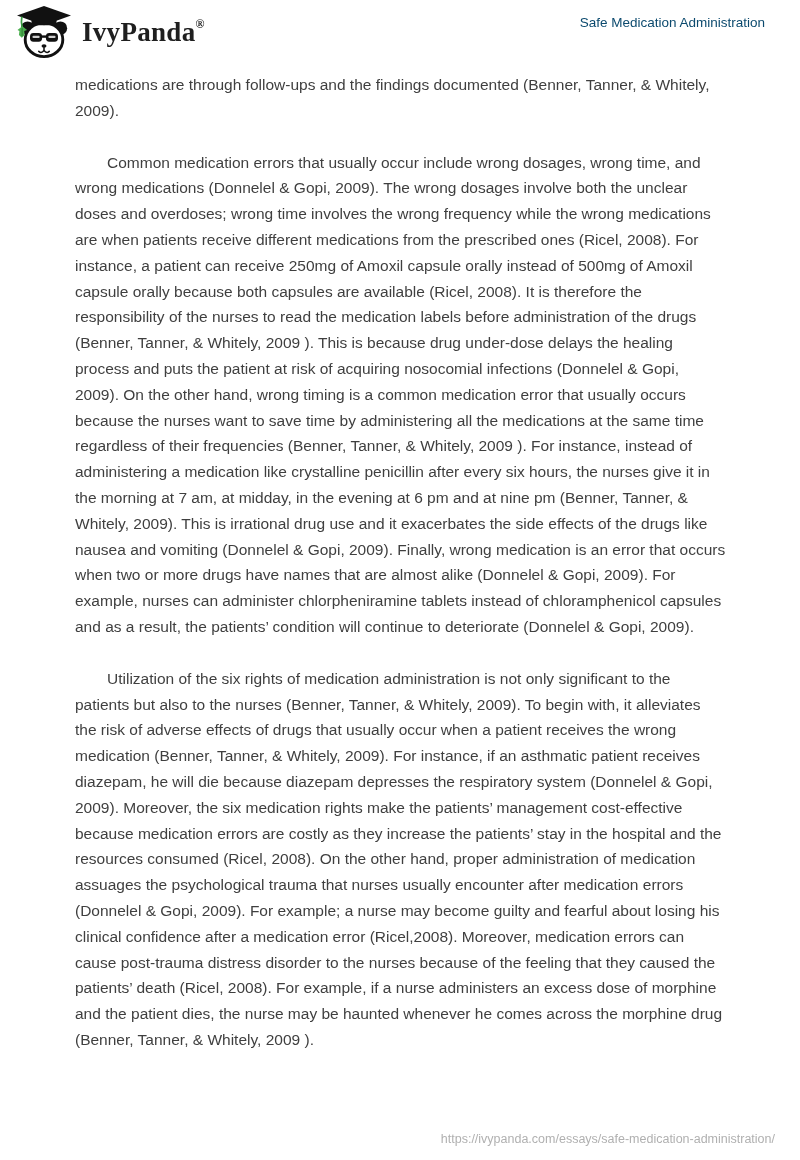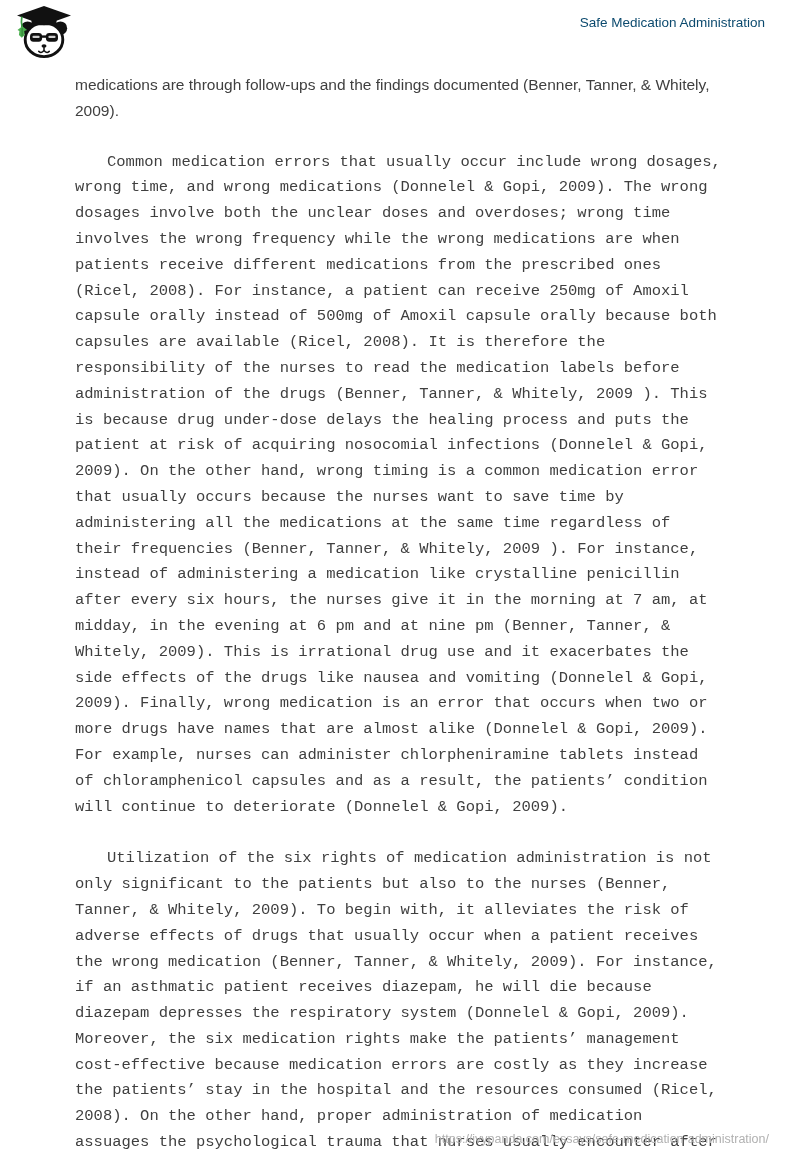--- a/index.html
+++ b/index.html
@@ -51,25 +51,25 @@
     position: absolute;
     top: 72px;
     left: 75px;
     width: 651px;
     font-size: 15.5px;
     line-height: 25.8px;
     color: #3f3f3f;
     text-align: left;
   }
   .body-text p { margin: 0 0 26px 0; }
-  .body-text p.indent { text-indent: 32px; font-family: Liberation Mono, monospace; }
+  .body-text p.indent { text-indent: 32px; }
   
   .footer-url {
     position: absolute;
-    right: 31px;
+    right: 25px;
     bottom: 14px;
     font-size: 12.5px;
     color: #b0b0b0;
     text-decoration: none;
     padding-left: 8px;
   }
 </style>
 </head>
 <body>
 
@@ -95,20 +95,21 @@
           <path d="M30 44 L30 47 M30 47 C28 50 25.5 49.5 24.5 48 M30 47 C32 50 34.5 49.5 35.5 48" stroke="#111" stroke-width="1.6" fill="none" stroke-linecap="round"></path>
 
           <rect x="17" y="12" width="26" height="9" fill="#111"></rect>
           <polygon points="30,1 58,11 30,21 2,11" fill="#111"></polygon>
 
           <path d="M7 12 C6 17 6.5 20 7.5 24" stroke="#3a9d44" stroke-width="1.8" fill="none"></path>
           <polygon points="7.5,22 12.5,26 9.5,27 10,31 7,34 4,31 4.5,27 2.5,26" fill="#4caf50"></polygon>
           <path d="M7.3 24 L7.3 32" stroke="#2e7d32" stroke-width="1" fill="none"></path>
         </svg>
       </span>
+      <span class="brand-text"><span>IvyPanda</span><span class="brand-reg">®</span></span>
     </div>
     <div class="doc-title">Safe Medication Administration</div>
   </div>
 
   <div class="body-text">
     <p>medications are through follow-ups and the findings documented (Benner, Tanner, &amp; Whitely, 2009).</p>
     <p class="indent">Common medication errors that usually occur include wrong dosages, wrong time, and wrong medications (Donnelel &amp; Gopi, 2009). The wrong dosages involve both the unclear doses and overdoses; wrong time involves the wrong frequency while the wrong medications are when patients receive different medications from the prescribed ones (Ricel, 2008). For instance, a patient can receive 250mg of Amoxil capsule orally instead of 500mg of Amoxil capsule orally because both capsules are available (Ricel, 2008). It is therefore the responsibility of the nurses to read the medication labels before administration of the drugs (Benner, Tanner, &amp; Whitely, 2009 ). This is because drug under-dose delays the healing process and puts the patient at risk of acquiring nosocomial infections (Donnelel &amp; Gopi, 2009). On the other hand, wrong timing is a common medication error that usually occurs because the nurses want to save time by administering all the medications at the same time regardless of their frequencies (Benner, Tanner, &amp; Whitely, 2009 ). For instance, instead of administering a medication like crystalline penicillin after every six hours, the nurses give it in the morning at 7 am, at midday, in the evening at 6 pm and at nine pm (Benner, Tanner, &amp; Whitely, 2009). This is irrational drug use and it exacerbates the side effects of the drugs like nausea and vomiting (Donnelel &amp; Gopi, 2009). Finally, wrong medication is an error that occurs when two or more drugs have names that are almost alike (Donnelel &amp; Gopi, 2009). For example, nurses can administer chlorpheniramine tablets instead of chloramphenicol capsules and as a result, the patients’ condition will continue to deteriorate (Donnelel &amp; Gopi, 2009).</p>
     <p class="indent">Utilization of the six rights of medication administration is not only significant to the patients but also to the nurses (Benner, Tanner, &amp; Whitely, 2009). To begin with, it alleviates the risk of adverse effects of drugs that usually occur when a patient receives the wrong medication (Benner, Tanner, &amp; Whitely, 2009). For instance, if an asthmatic patient receives diazepam, he will die because diazepam depresses the respiratory system (Donnelel &amp; Gopi, 2009). Moreover, the six medication rights make the patients’ management cost-effective because medication errors are costly as they increase the patients’ stay in the hospital and the resources consumed (Ricel, 2008). On the other hand, proper administration of medication assuages the psychological trauma that nurses usually encounter after medication errors (Donnelel &amp; Gopi, 2009). For example; a nurse may become guilty and fearful about losing his clinical confidence after a medication error (Ricel,2008). Moreover, medication errors can cause post-trauma distress disorder to the nurses because of the feeling that they caused the patients’ death (Ricel, 2008). For example, if a nurse administers an excess dose of morphine and the patient dies, the nurse may be haunted whenever he comes across the morphine drug (Benner, Tanner, &amp; Whitely, 2009 ).</p>
   </div>
 

